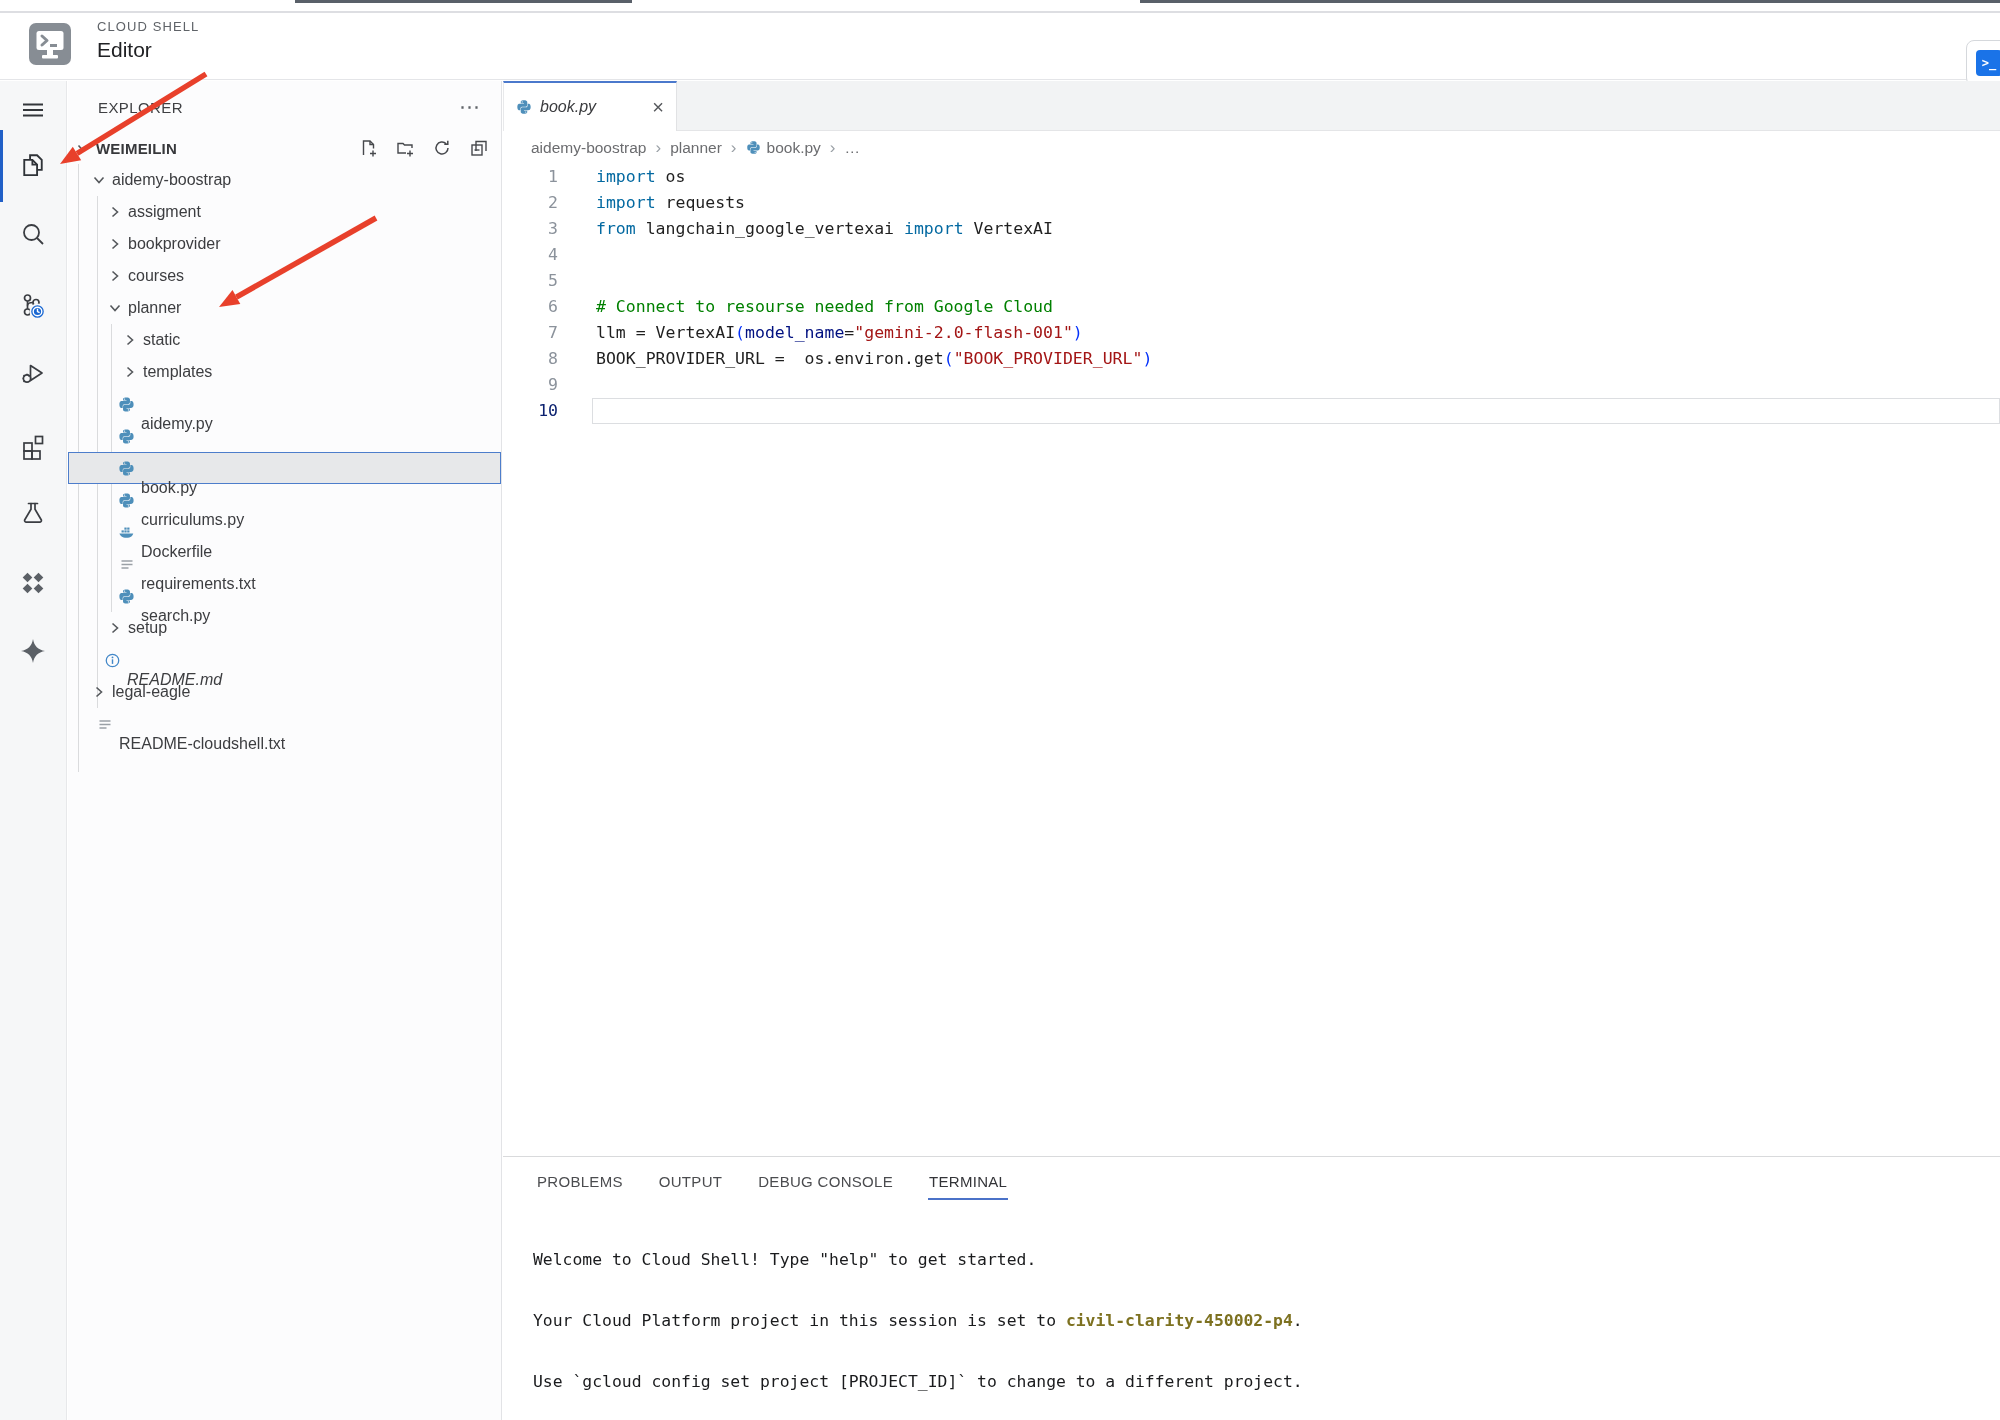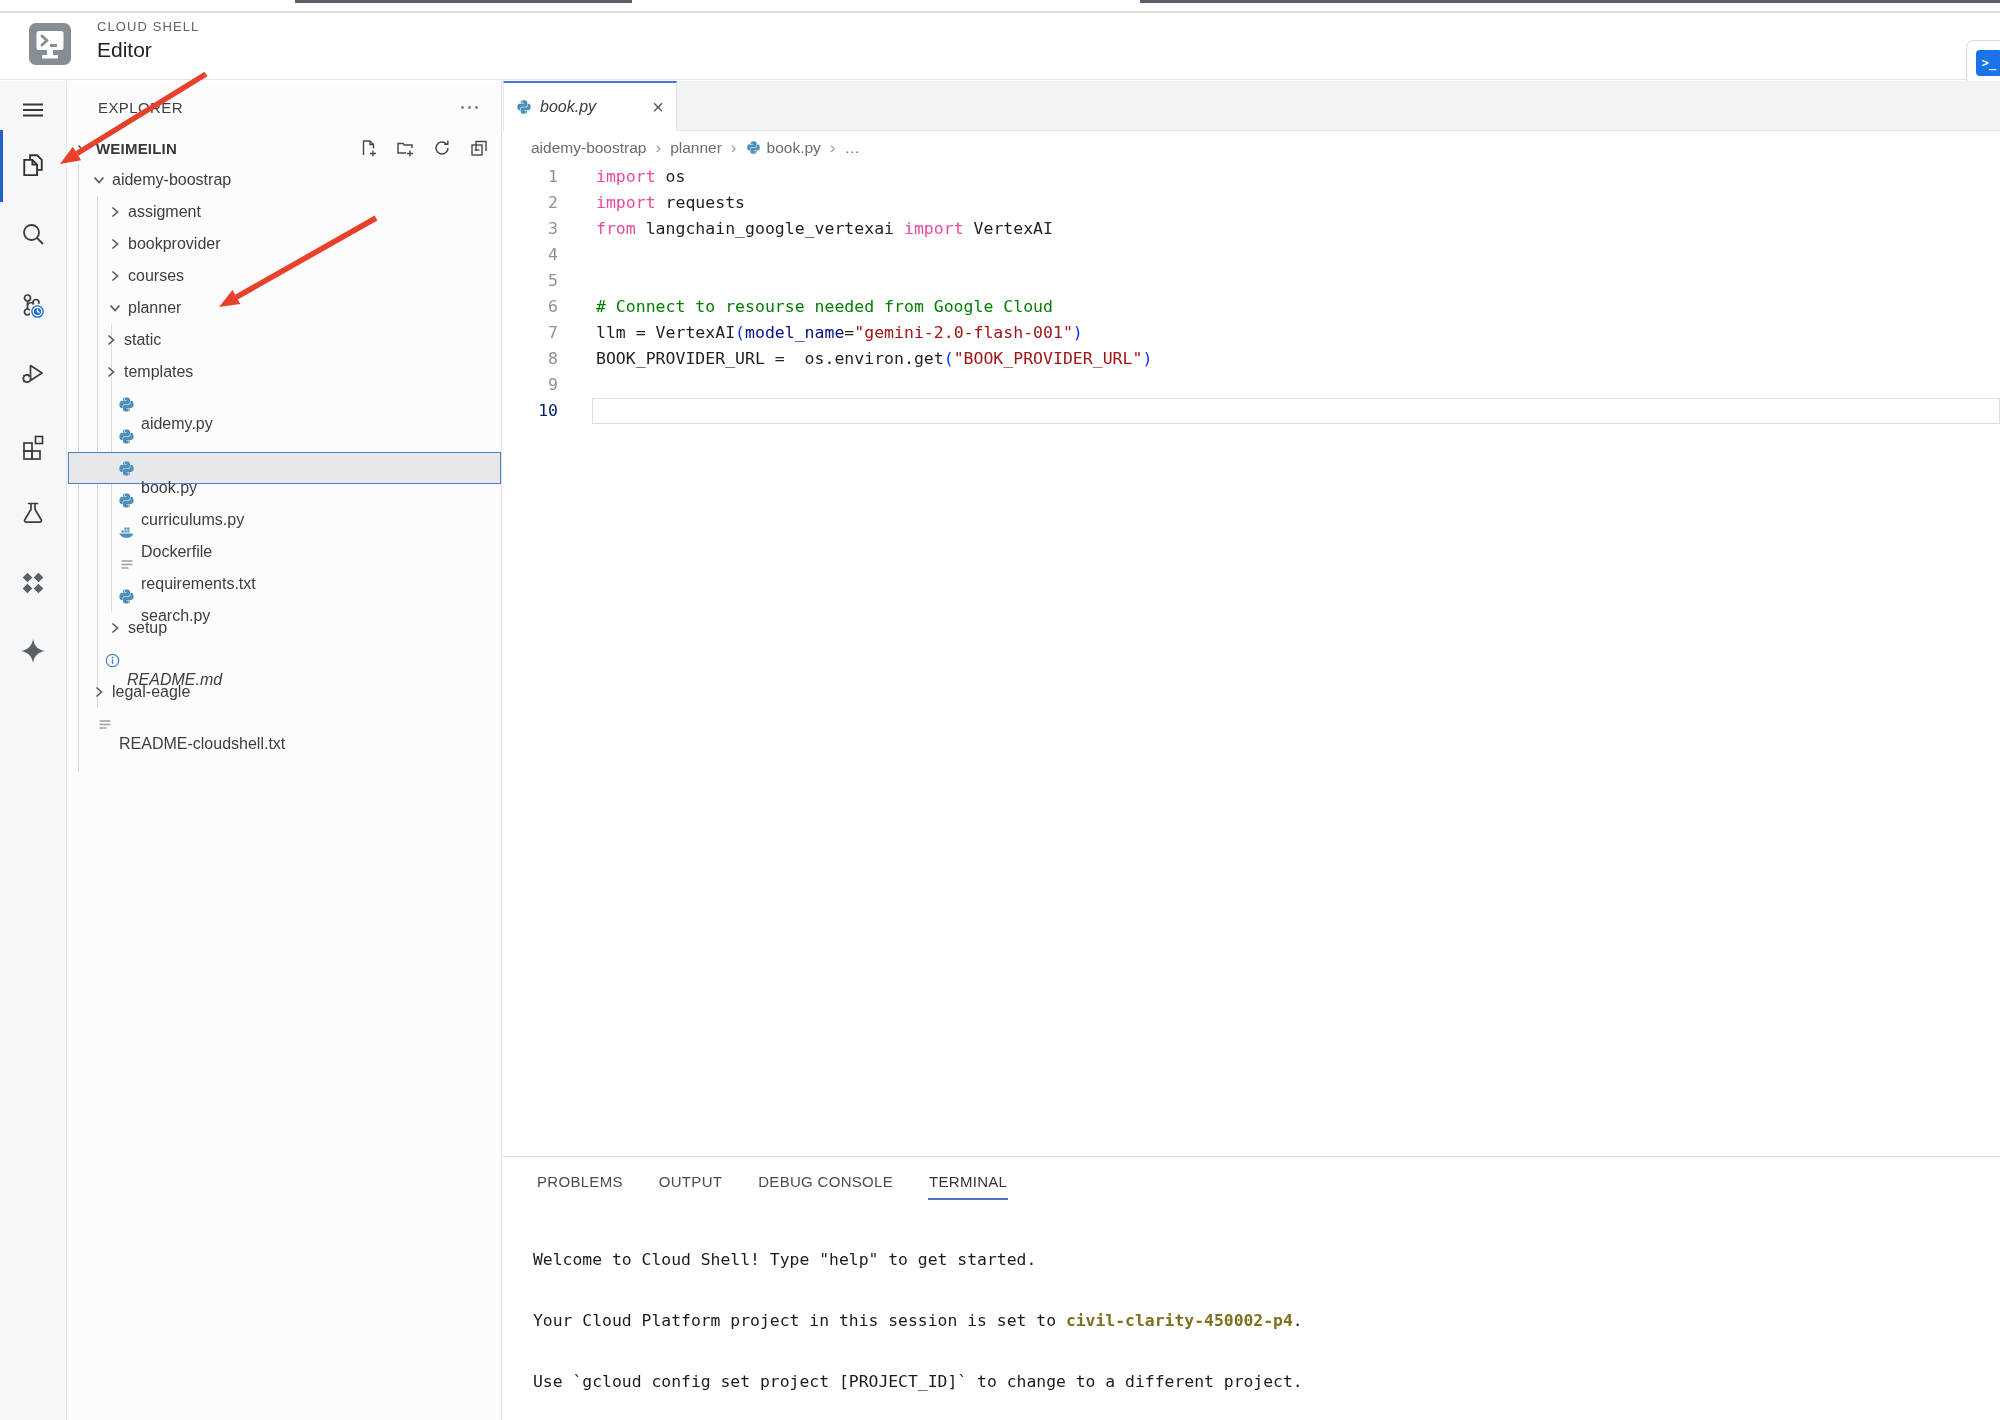--- a/index.html
+++ b/index.html
@@ -37,21 +37,21 @@
   .tree{position:absolute;top:51px;left:0;right:0;}
   .guide{position:absolute;width:1px;background:#dadbdd;}
   .g1{left:10px;top:32px;height:608px;}
   .g2{left:29px;top:64px;height:512px;}
   .g3{left:43px;top:192px;height:288px;}
   .trow{height:32px;display:flex;align-items:center;font-size:16px;color:#3c3d40;cursor:pointer;position:relative;box-sizing:border-box;}
   .trow .chev{width:18px;height:18px;flex:0 0 18px;display:flex;align-items:center;justify-content:center;}
   .trow .tlabel{margin-left:4px;white-space:nowrap;}
   .trow .ficon{width:17px;height:17px;flex:0 0 17px;}
   .trow .ficon + .tlabel{margin-left:6px;margin-top:40px;}
-  .pl0{padding-left:6px;} .pl1{padding-left:22px;} .pl2{padding-left:38px;} .pl3{padding-left:34px;align-items:center;}
+  .pl0{padding-left:6px;} .pl1{padding-left:22px;} .pl2{padding-left:38px;} .pl3{padding-left:53px;align-items:center;}
   .pf1{padding-left:28px;} .pf2{padding-left:36px;font-style:italic;} .pf3{padding-left:50px;}
   .trow.root .tlabel{font-weight:bold;font-size:15px;letter-spacing:.2px;color:#37383b;}
   .trow.sel{background:#e7e8ea;box-shadow:inset 0 0 0 1px #4d7dcb;}
   .ws-actions{margin-left:auto;display:flex;gap:17px;padding-right:12px;}
   .ws-actions .wa{width:20px;height:20px;cursor:pointer;}
   
   .tabstrip{position:relative;height:49px;background:#f2f3f4;border-bottom:1px solid #e4e5e7;box-sizing:content-box;}
   .tab{position:absolute;left:0;top:0;width:174px;height:50px;background:#fff;border-top:2.5px solid #4b79cc;border-right:1px solid #e1e2e4;border-left:1px solid #e8e9eb;box-sizing:border-box;z-index:2;display:flex;align-items:center;padding:0 12px;cursor:pointer;}
   .tab .ficon{width:16px;height:16px;}
   .tab-label{font-size:16px;font-style:italic;color:#3a3b3e;margin-left:8px;}
@@ -62,21 +62,21 @@
   .bc-item{cursor:pointer;}
   .breadcrumb .ficon{width:15px;height:15px;margin-right:6px;}
   .bc-file{display:flex;align-items:center;}
   
   .code{font-family:"DejaVu Sans Mono",monospace;font-size:16.5px;line-height:26px;color:#1f1f1f;}
   .cl{display:flex;height:26px;position:relative;}
   .ln{width:55px;text-align:right;color:#8b929b;flex:0 0 55px;user-select:none;}
   .cl.cur .ln{color:#0b216f;}
   .lc{margin-left:38px;white-space:pre;}
   .curline-box{position:absolute;left:89px;right:0;top:0;height:26px;border:1px solid #dcdee1;box-sizing:border-box;}
-  .t-k{color:#ec4899;} .t-c{color:#008000;} .t-s{color:#a31515;} .t-v{color:#001080;} .t-b{color:#0431fa;} .t-p{color:#1f1f1f;}
+  .t-k{color:#0369a1;} .t-c{color:#008000;} .t-s{color:#a31515;} .t-v{color:#001080;} .t-b{color:#0431fa;} .t-p{color:#1f1f1f;}
   
   .panel{position:absolute;left:0;right:0;top:1075px;bottom:0;background:#fff;border-top:1px solid #d9dadc;box-sizing:border-box;}
   .panel-tabs{height:44px;display:flex;align-items:center;gap:34px;padding-left:33px;}
   .ptab{font-size:15px;letter-spacing:.3px;color:#4b4c4f;cursor:pointer;padding:14px 1px 8px 1px;border-bottom:2px solid transparent;}
   .ptab.active{color:#333438;border-bottom:2px solid #4b72c8;}
   .term{margin:8px 0 0 30px;font-family:"DejaVu Sans Mono",monospace;font-size:16.4px;line-height:20.4px;color:#1a1b1d;white-space:pre;}
   .tline{position:relative;}
   .seg-project{color:#7d7120;font-weight:bold;}
   
   .arrows{position:absolute;top:0;left:0;width:2000px;height:1420px;pointer-events:none;z-index:60;}

